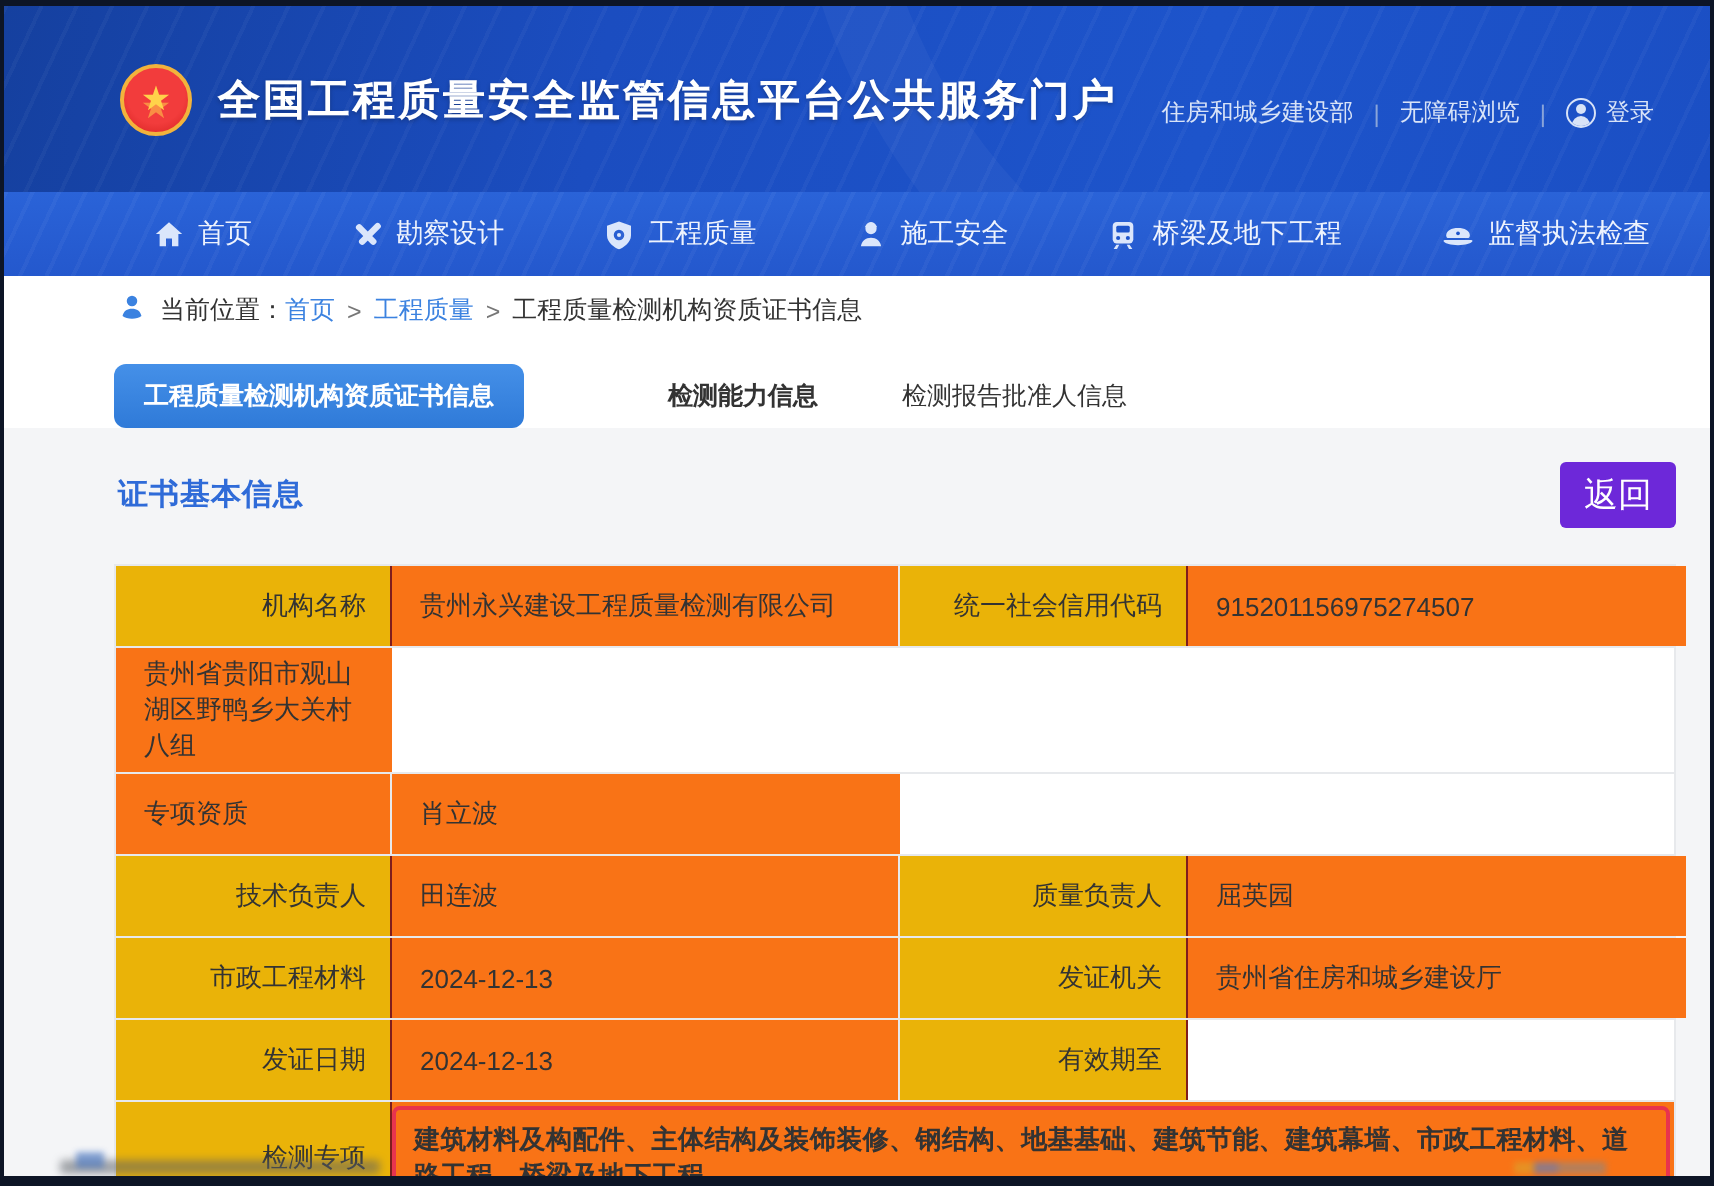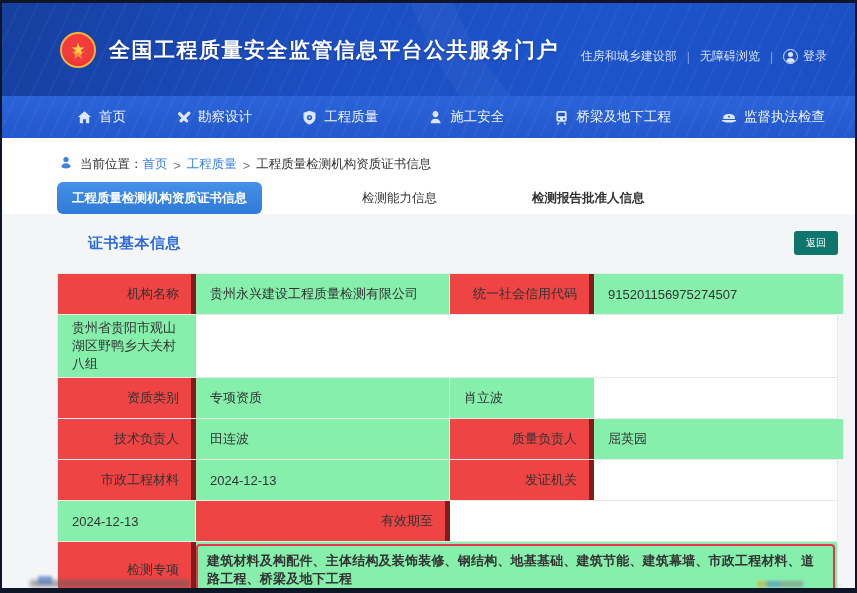--- a/index.html
+++ b/index.html
@@ -32,48 +32,48 @@
 
   
   .nav { height:42px; background:linear-gradient(180deg,#2a63d8,#2458cd); display:flex; align-items:center;
      padding:0 30px 0 75px; justify-content:space-between; position:relative; }
   .nav::before { content:""; position:absolute; inset:0;
      background:repeating-linear-gradient(115deg, rgba(255,255,255,0.04) 0 2px, transparent 2px 12px); }
   .nav-item { display:flex; align-items:center; gap:7px; color:#eef3fd; font-size:13.5px; cursor:pointer; position:relative; white-space:nowrap;}
   .nav-item svg { display:block; }
 
   
-  .crumbbar { height:35px; background:#fff; display:flex; align-items:flex-end; padding-left:57px; font-size:12.5px; color:#333; }
+  .crumbbar { height:35px; background:#fff; display:flex; align-items:center; padding-left:57px; font-size:12.5px; color:#333; }
   .crumbbar .bc-ic { margin-right:7px; }
   .bc-link { color:#3b82e0; cursor:pointer; }
   .bc-sep { color:#777; margin:0 6px; }
 
   
   .tabs { background:#fff; height:41px; display:flex; align-items:flex-end; padding-left:55px; gap:0; }
   .tab-active { position:relative; background:linear-gradient(180deg,#4590e8,#2f7ad8); color:#fff; font-size:12.5px;
      font-weight:bold; height:32px; display:flex; align-items:center; padding:0 15px; border-radius:6px 6px 6px 6px; cursor:pointer;}
   .tab-active::after { content:""; position:absolute; left:50%; bottom:-6px; transform:translateX(-50%);
      border-left:7px solid transparent; border-right:7px solid transparent; border-top:7px solid #2f7ad8; }
   .tab { color:#333; font-size:12.5px; height:32px; display:flex; align-items:center; cursor:pointer; }
-  .tab.t1 { margin-left:100px; } .tab.t2 { margin-left:95px;font-weight:bold; }
+  .tab.t1 { margin-left:72px;font-weight:bold; } .tab.t2 { margin-left:42px; }
 
   
   .content { background:#f4f5f7; padding-top:9px; height:420px; position:relative; }
-  .sec-head { display:flex; align-items:center; padding:8px 17px 10px 86px; }
+  .sec-head { display:flex; align-items:center; padding:8px 17px 10px 57px; }
   .sec-title { color:#2f6bd8; font-size:15px; font-weight:bold; letter-spacing:.5px; }
-  .back-btn { margin-left:auto; background:#0f766e; color:#fff; font-size:10px; padding:5px 12px; border-radius:3px;
+  .back-btn { margin-left:auto; background:#6d28d9; color:#fff; font-size:17px; padding:5px 12px; border-radius:3px;
      border:none; cursor:pointer; }
 
   
   .tbl { margin:8px 17px 0 55px; border:1px solid #e7e9ec; border-bottom:none; background:#fff; }
   .trow { display:grid; grid-template-columns:138px 254px 144px 249px; border-bottom:1px solid #e7e9ec; }
   .trow.span2 { grid-template-columns:138px 1fr; }
   .cell { display:flex; align-items:center; font-size:13px; color:#333; min-height:40px; padding:4px 12px; }
-  .cell.lab { background:#ef4444; justify-content:flex-end; text-align:center; border-right:5px solid #7f1d1d; line-height:1.35;}
-  .cell.val { background:#86efac; border-right:1px solid #e7e9ec; padding-left:14px; }
+  .cell.lab { background:#eab308; justify-content:flex-end; text-align:center; border-right:1px solid #7f1d1d; line-height:1.35;}
+  .cell.val { background:#f97316; border-right:1px solid #e7e9ec; padding-left:14px; }
   .cell.val:last-child { border-right:none; }
   .trow.h46 .cell { min-height:46px; }
   .redwrap { border:2px solid #e8344e; border-radius:4px; padding:6px 9px; margin:2px 0; width:100%;
      font-weight:bold; letter-spacing:.2px; font-size:13px; color:#333; }
   .cell.val.nopad { padding:0 2px 0 0; }
 
   
   .smudge-l { position:absolute; left:28px; bottom:1px; width:160px; height:7px; background:#5a5f66; filter:blur(2px); opacity:.55; border-radius:2px;}
   .smudge-l2 { position:absolute; left:36px; bottom:4px; width:14px; height:8px; background:#3f6fc0; filter:blur(1.5px); opacity:.6;}
   .smudge-r { position:absolute; right:52px; bottom:1px; width:46px; height:6px; filter:blur(1.5px); opacity:.6;
@@ -195,36 +195,37 @@
       <div class="trow">
         <div class="cell lab">机构名称</div>
         <div class="cell val">贵州永兴建设工程质量检测有限公司</div>
         <div class="cell lab">统一社会信用代码</div>
         <div class="cell val">915201156975274507</div>
       </div>
       <div class="trow span2">
         <div class="cell val">贵州省贵阳市观山湖区野鸭乡大关村八组</div>
       </div>
       <div class="trow">
-        <div class="cell lab">资质类别</div>
         <div class="cell val">专项资质</div>
         <div class="cell val">肖立波</div>
       </div>
       <div class="trow">
         <div class="cell lab">技术负责人</div>
         <div class="cell val">田连波</div>
         <div class="cell lab">质量负责人</div>
         <div class="cell val">屈英园</div>
       </div>
       <div class="trow">
         <div class="cell lab">市政工程材料</div>
         <div class="cell val">2024-12-13</div>
         <div class="cell lab">发证机关</div>
-      </div>
-      <div class="trow">
+        <div class="cell val">贵州省住房和城乡建设厅</div>
+      </div>
+      <div class="trow">
+        <div class="cell lab">发证日期</div>
         <div class="cell val">2024-12-13</div>
         <div class="cell lab">有效期至</div>
       </div>
       <div class="trow span2">
         <div class="cell lab">检测专项</div>
         <div class="cell val nopad">
           <div class="redwrap">建筑材料及构配件、主体结构及装饰装修、钢结构、地基基础、建筑节能、建筑幕墙、市政工程材料、道路工程、桥梁及地下工程</div>
         </div>
       </div>
     </div>

